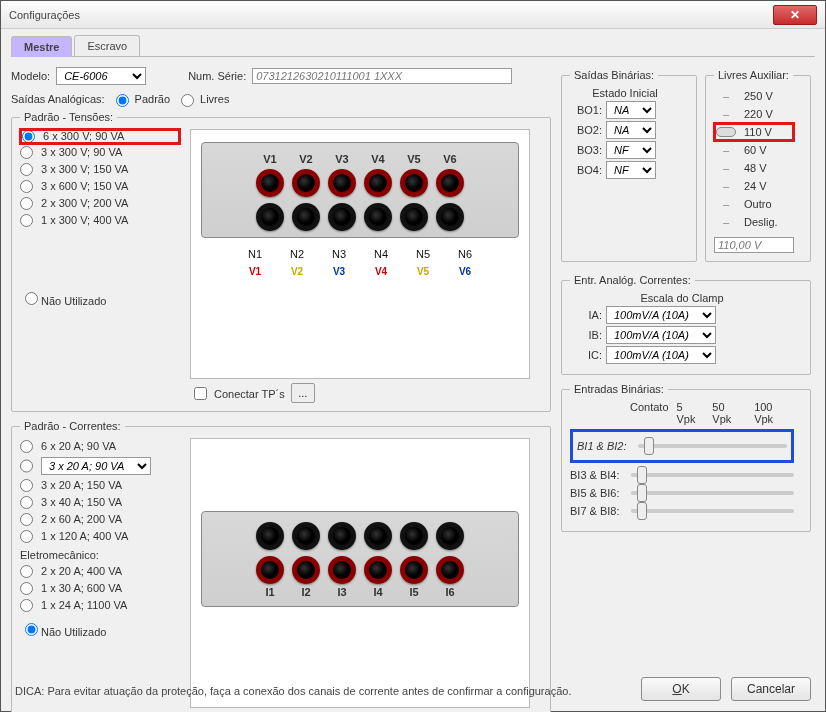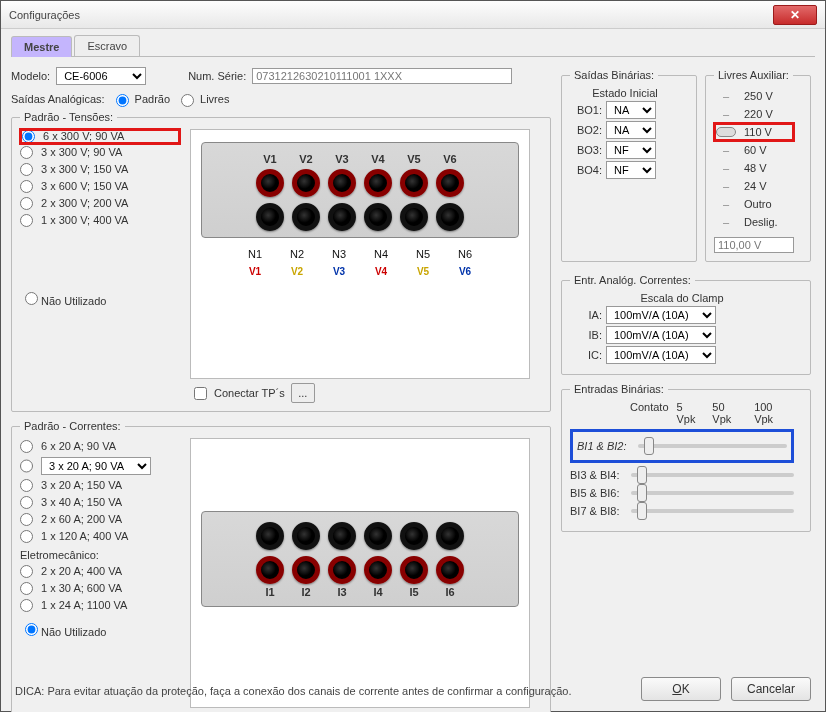--- a/index.html
+++ b/index.html
@@ -79,20 +79,21 @@
     padding: 0 4px;
     color: #333;
   }
   .row { display: flex; align-items: center; gap: 6px; margin: 2px 0; }
   label.lbl { color: #333; }
   select.combo, input.textbox {
     font-size: 11px;
     padding: 1px 3px;
     border: 1px solid #999;
     background: #fff;
+    font-style: italic;
   }
   select.combo { height: 18px; }
   .radiolist .opt {
     display: flex; gap: 6px;
     padding: 2px 0;
   }
   .radiolist input[type=radio] { margin: 0 2px 0 0; }
 
   .hl-red { outline: 3px solid #e11717; outline-offset: -2px; }
   .hl-red2 { border: 3px solid #1d4ed8; padding: 6px; font-style: italic; }
@@ -134,21 +135,21 @@
 
   .whitebox {
     background: #fff;
     border: 1px solid #bbb;
     padding: 12px 10px 10px 10px;
     margin-bottom: 4px;
     height: 270px;
   }
   .whitebox.short { height: 250px; }
 
-  .chk-row { display: flex; align-items: center; gap: 6px; margin-top: 4px; }
+  .chk-row { display: flex; align-items: flex-end; gap: 6px; margin-top: 4px; }
   .mini-btn {
     width: 24px; height: 20px;
     border: 1px solid #999;
     background: #eee;
     border-radius: 2px;
     font-size: 11px;
     text-align: center;
     line-height: 18px;
   }
 

